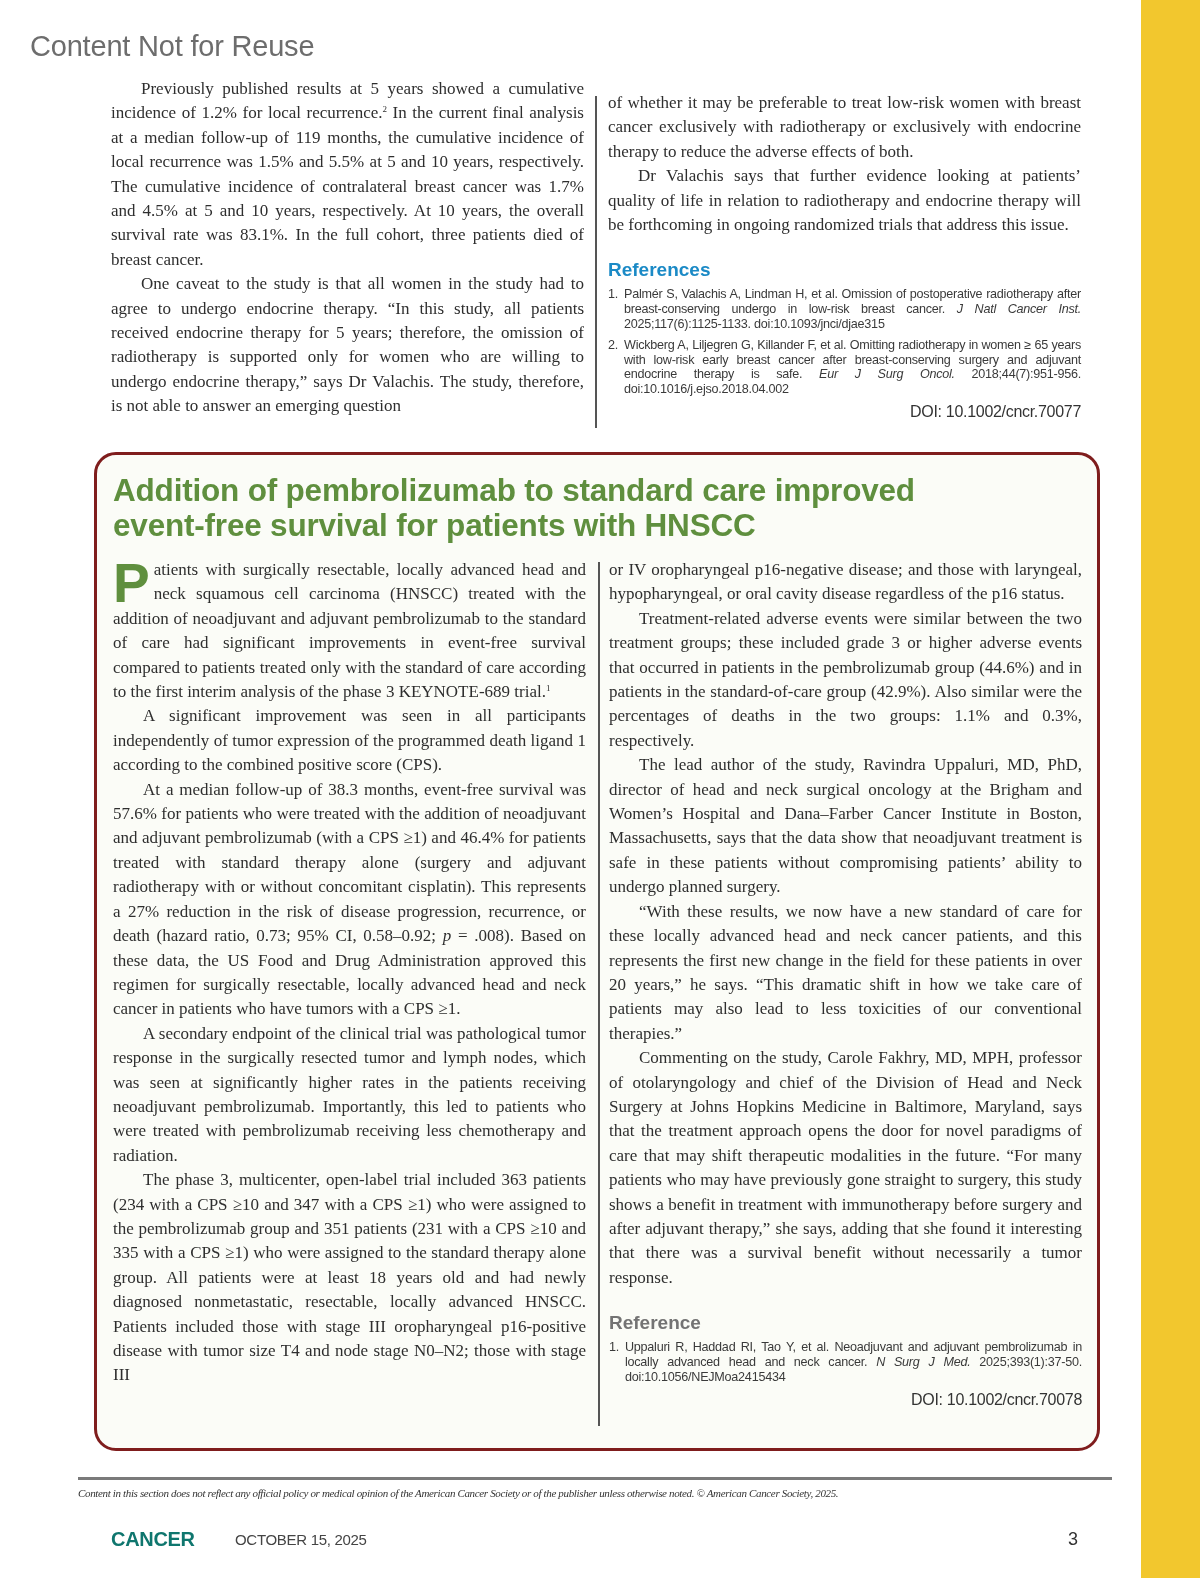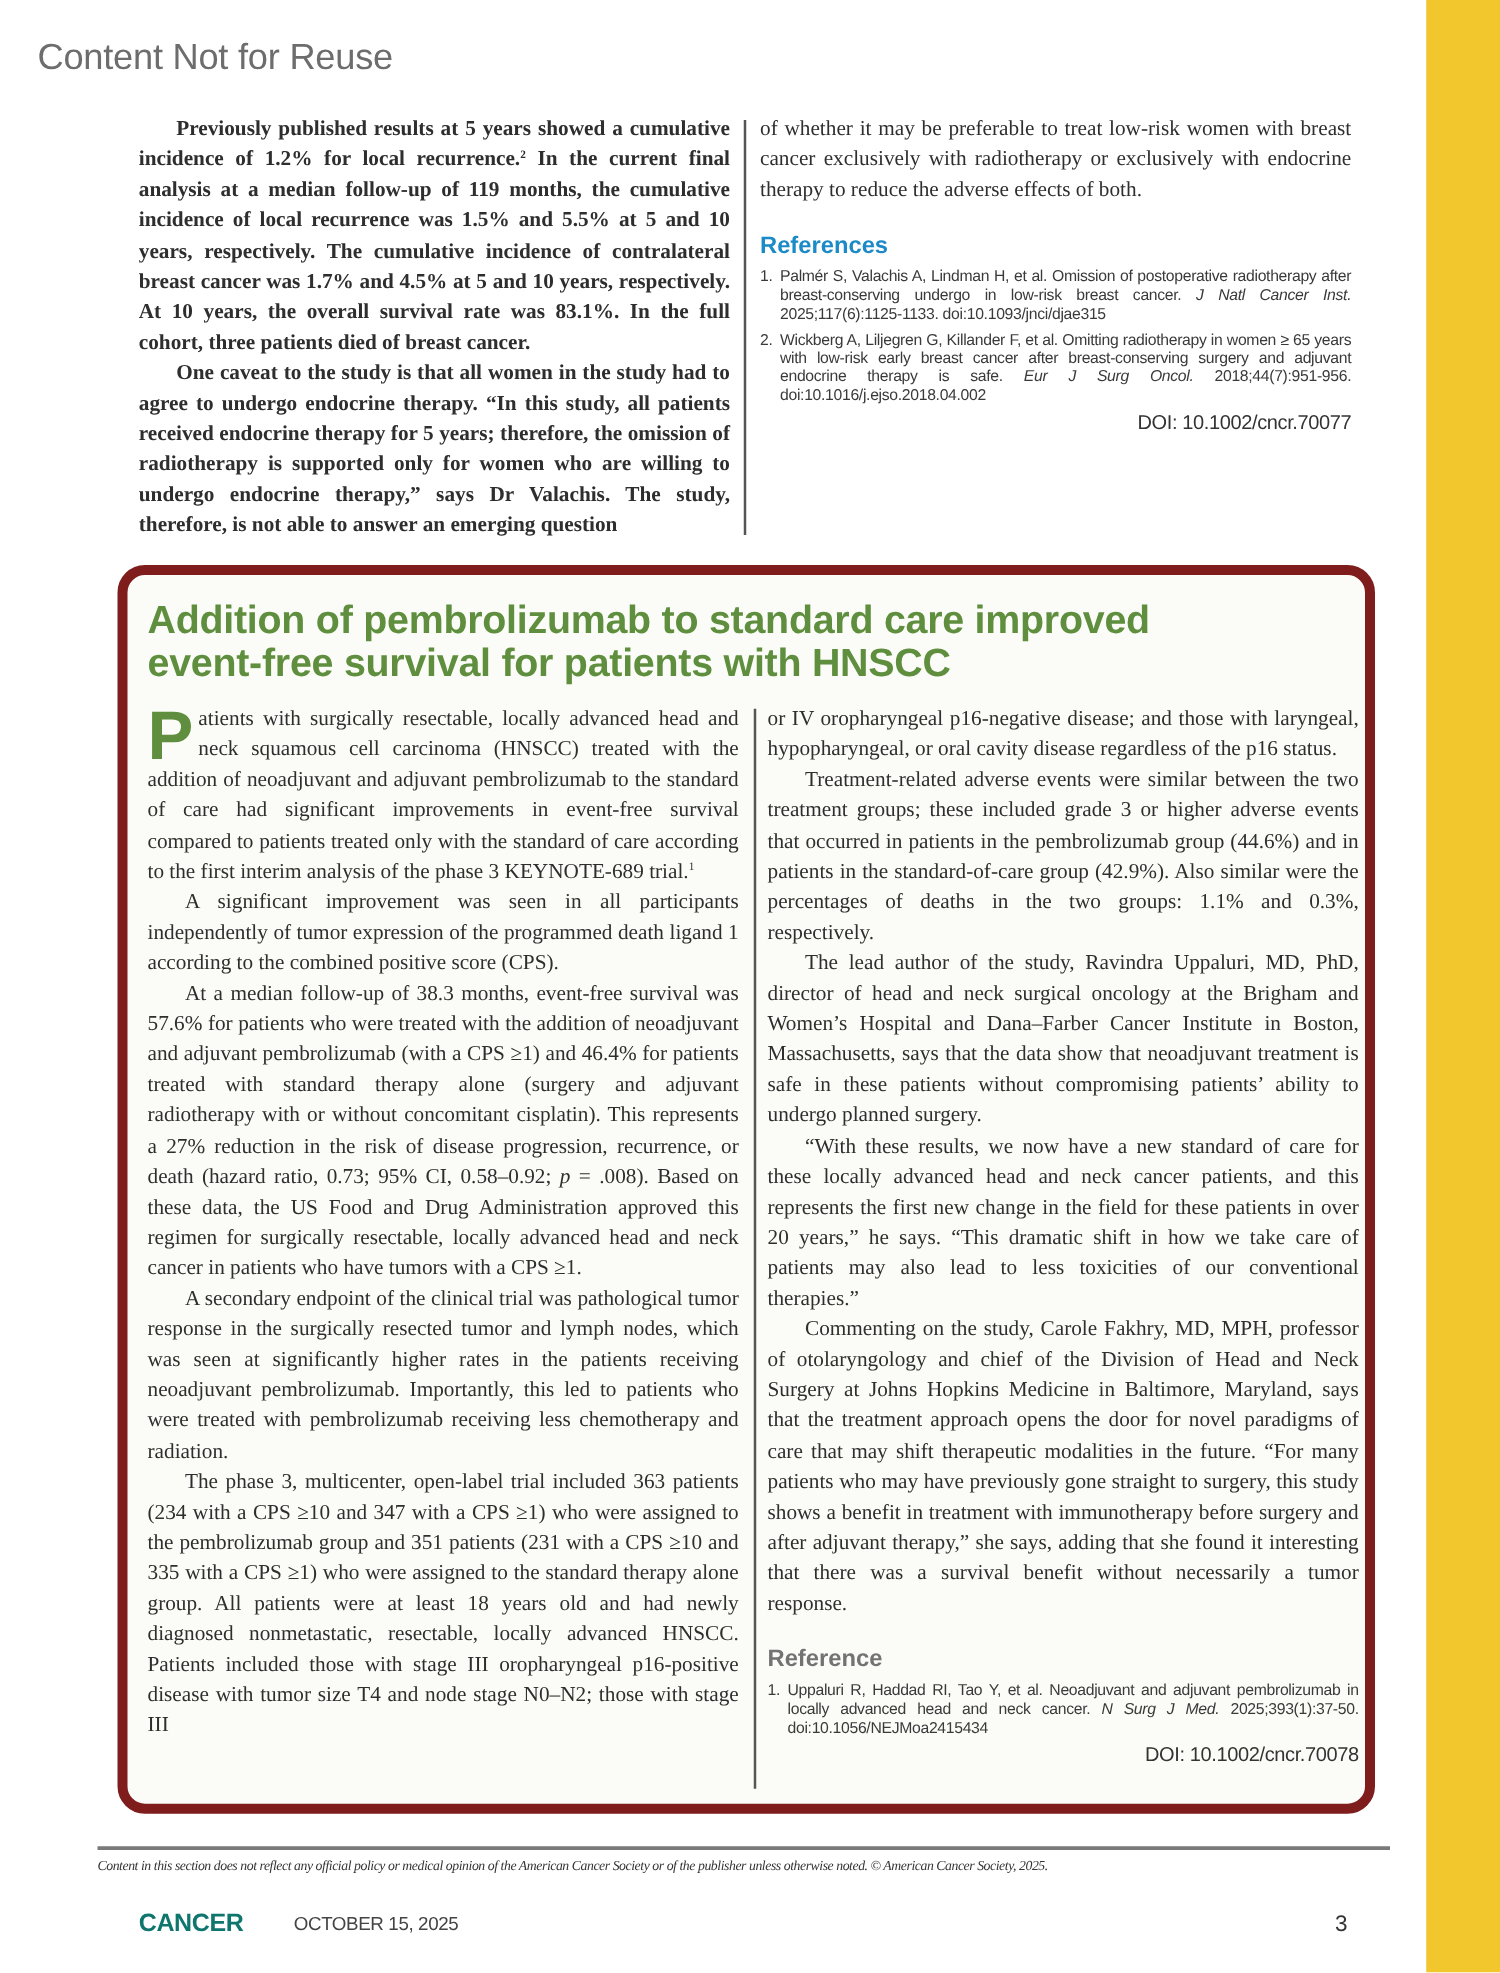--- a/index.html
+++ b/index.html
@@ -9,35 +9,35 @@
   .side-bar { position: absolute; left: 1141px; top: 0; width: 59px; height: 1578px; background: #f2c72e; }
 
   .watermark { position: absolute; left: 30px; top: 30px; font-family: "Liberation Sans", sans-serif; font-size: 29px; color: #6d6d6d; letter-spacing: -0.2px; }
 
   .body-text { font-size: 17px; line-height: 24.4px; text-align: justify; color: #2e2e2e; }
   .body-text p { text-indent: 30px; }
   .body-text p.noindent { text-indent: 0; }
   .body-text sup { font-size: 9px; vertical-align: 6px; line-height: 0; }
 
   
-  .top-left { position: absolute; left: 111px; top: 91px; width: 473px; font-weight: bold; }
+  .top-left { position: absolute; left: 111px; top: 77px; width: 473px; }
   .top-divider { position: absolute; left: 595px; top: 96px; width: 2px; height: 332px; background: #555; }
   .top-right { position: absolute; left: 608px; top: 91px; width: 473px; }
 
   .ref-heading { font-family: "Liberation Sans", sans-serif; font-weight: bold; font-size: 19px; margin-top: 22px; margin-bottom: 6px; }
   .ref-heading.blue { color: #1b8ac6; }
   .ref-heading.green { color: #737373; }
   .ref-list { list-style: none; font-family: "Liberation Sans", sans-serif; font-size: 12.6px; line-height: 14.8px; color: #3a3a3a; text-align: justify; }
   .ref-list li { position: relative; padding-left: 16px; margin-bottom: 6px; letter-spacing: -0.25px; }
   .ref-list li .num { position: absolute; left: 0; top: 0; }
   .ref-list li i { font-style: italic; }
   .doi { font-family: "Liberation Sans", sans-serif; font-size: 16px; text-align: right; color: #333; letter-spacing: -0.3px; margin-top: 2px; }
 
   
-  .box { position: absolute; left: 94px; top: 452px; width: 1006px; height: 999px; border: 8px solid #7f1d1d; border-radius: 22px; background: #fbfcf7; }
+  .box { position: absolute; left: 94px; top: 452px; width: 1006px; height: 999px; border: 3px solid #7f1d1d; border-radius: 22px; background: #fbfcf7; }
   .box-title { position: absolute; left: 16px; top: 18px; width: 900px; font-family: "Liberation Sans", sans-serif; font-weight: bold; font-size: 31.5px; line-height: 35px; color: #5f8f3e; letter-spacing: -0.2px; }
   .box-left { position: absolute; left: 16px; top: 103px; width: 473px; }
   .box-divider { position: absolute; left: 501px; top: 107px; width: 2px; height: 864px; background: #555; }
   .box-right { position: absolute; left: 512px; top: 103px; width: 473px; }
 
   .dropcap { float: left; font-family: "Liberation Sans", sans-serif; font-weight: bold; color: #5f8f3e; font-size: 55px; line-height: 44px; margin-right: 4px; margin-top: 3px; padding-top: 0; }
   .box-left p.first { text-indent: 0; }
 
   
   .footer-rule { position: absolute; left: 78px; top: 1477px; width: 1034px; height: 3px; background: #7a7a7a; }
@@ -54,20 +54,21 @@
 <div class="watermark">Content Not for Reuse</div>
 
 <div class="top-left body-text">
   <p><span>Previously published results at 5 years showed a cumulative incidence of 1.2% for local recurrence.</span><sup>2</sup><span> In the current final analysis at a median follow-up of 119 months, the cumulative incidence of local recurrence was 1.5% and 5.5% at 5 and 10 years, respectively. The cumulative incidence of contralateral breast cancer was 1.7% and 4.5% at 5 and 10 years, respectively. At 10 years, the overall survival rate was 83.1%. In the full cohort, three patients died of breast cancer.</span></p>
   <p>One caveat to the study is that all women in the study had to agree to undergo endocrine therapy. “In this study, all patients received endocrine therapy for 5 years; therefore, the omission of radiotherapy is supported only for women who are willing to undergo endocrine therapy,” says Dr Valachis. The study, therefore, is not able to answer an emerging question</p>
 </div>
 <div class="top-divider"></div>
 <div class="top-right">
   <div class="body-text">
     <p class="noindent">of whether it may be preferable to treat low-risk women with breast cancer exclusively with radiotherapy or exclusively with endocrine therapy to reduce the adverse effects of both.</p>
+    <p>Dr Valachis says that further evidence looking at patients’ quality of life in relation to radiotherapy and endocrine therapy will be forthcoming in ongoing randomized trials that address this issue.</p>
   </div>
   <div class="ref-heading blue">References</div>
   <ol class="ref-list">
     <li><span class="num">1.</span><span>Palmér S, Valachis A, Lindman H, et al. Omission of postoperative radiotherapy after breast-conserving undergo in low-risk breast cancer. </span><i>J Natl Cancer Inst.</i><span> 2025;117(6):1125-1133. doi:10.1093/jnci/djae315</span></li>
     <li><span class="num">2.</span><span>Wickberg A, Liljegren G, Killander F, et al. Omitting radiotherapy in women ≥ 65 years with low-risk early breast cancer after breast-conserving surgery and adjuvant endocrine therapy is safe. </span><i>Eur J Surg Oncol.</i><span> 2018;44(7):951-956. doi:10.1016/j.ejso.2018.04.002</span></li>
   </ol>
   <div class="doi">DOI: 10.1002/cncr.70077</div>
 </div>
 
 <div class="box">

